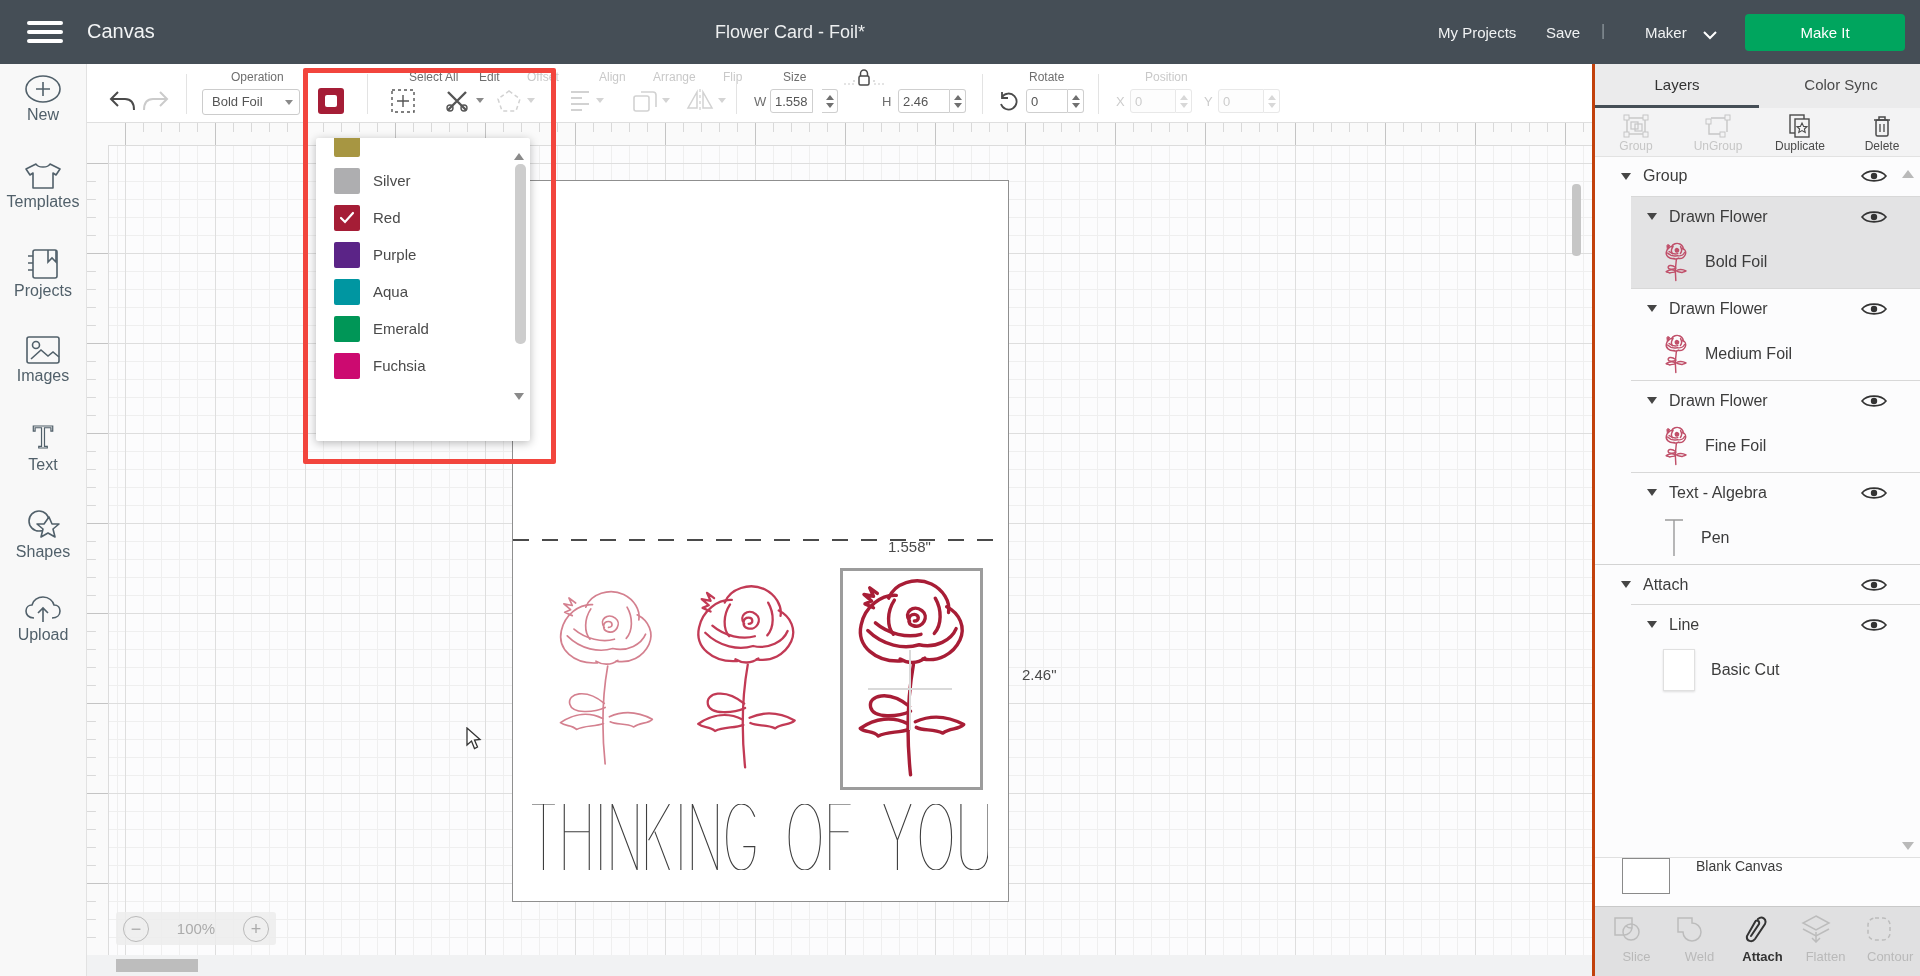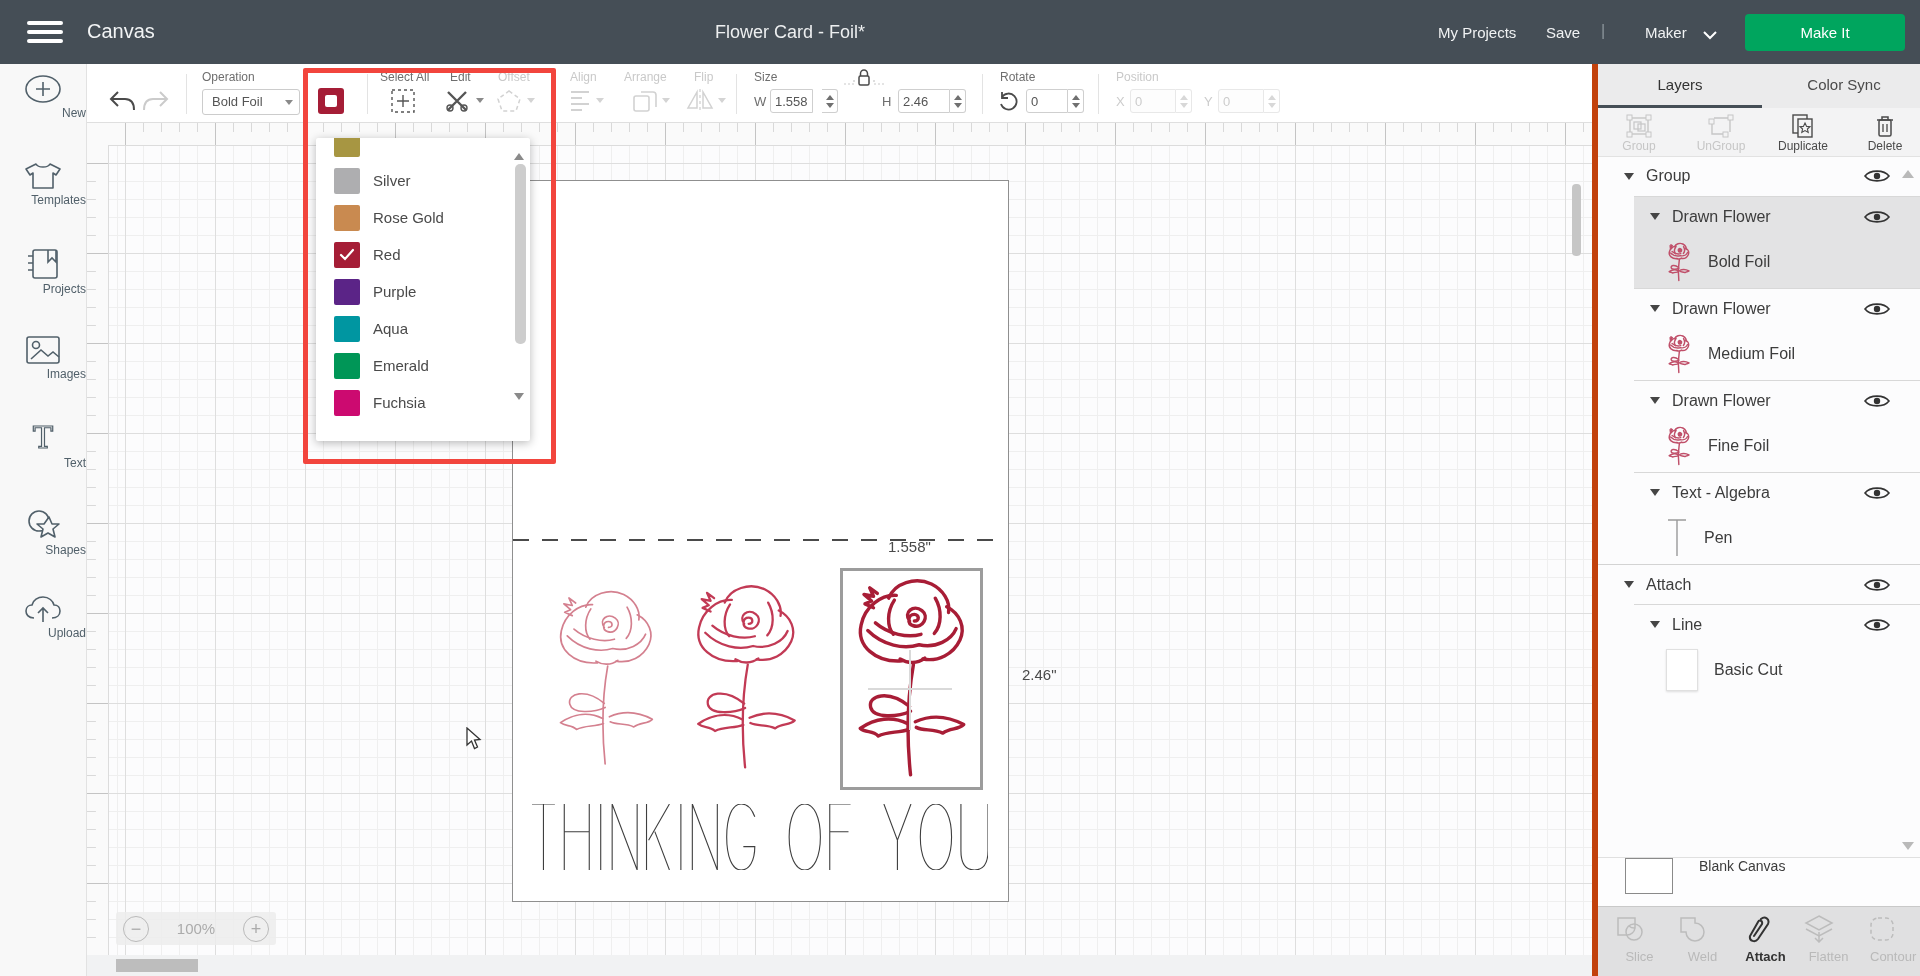--- a/index.html
+++ b/index.html
@@ -17,26 +17,26 @@
   .topnav{top:24px;font-size:15px;color:#F0F2F3;cursor:pointer;}
   #nav-sep{left:1601px;top:22px;color:#8D979D;font-size:16px;}
   #machine-chevron{left:1702px;top:30px;}
   #make-it-btn{left:1745px;top:14px;width:160px;height:37px;background:#00A55E;border-radius:4px;
       color:#fff;font-size:15px;text-align:center;line-height:37px;cursor:pointer;}
 
   
   #sidebar{left:0;top:64px;width:86px;height:912px;background:#F8F8F8;border-right:1px solid #E2E2E2;z-index:30;}
   .side-item{width:86px;height:87px;text-align:center;cursor:pointer;padding-top:2px;box-sizing:border-box;}
   .side-item svg{display:block;margin:8px auto 2px auto;}
-  .side-item .lbl{font-size:12px;color:#51606A;text-align:right;}
+  .side-item .lbl{font-size:16px;color:#51606A;}
 
   
   #toolbar{left:86px;top:64px;width:1506px;height:58px;background:#FFF;border-bottom:1px solid #DFDFDF;z-index:20;}
   .tb-divider{position:absolute;top:10px;width:1px;height:40px;background:#E3E3E3;}
-  .tb-label{position:absolute;top:6px;font-size:12px;color:#6E6E6E;}
+  .tb-label{position:absolute;top:6px;font-size:12px;color:#6E6E6E;margin-left:29px;}
   .tb-label.dis{color:#C9C9C9;}
   .tb-ibtn{position:absolute;top:24px;cursor:pointer;}
   .tb-input{position:absolute;top:25px;height:24px;border:1px solid #CFCFCF;border-radius:3px 0 0 3px;
       font-size:13px;color:#555;padding:0 4px;box-sizing:border-box;font-family:inherit;background:#fff;}
   .tb-input.dis{border-color:#E8E8E8;color:#CCC;background:#FDFDFD;}
   .stepper{position:absolute;top:25px;width:16px;height:24px;border:1px solid #CFCFCF;border-left:none;
       border-radius:0 3px 3px 0;box-sizing:border-box;display:flex;flex-direction:column;align-items:center;justify-content:center;gap:3px;cursor:pointer;background:#fff;}
   .stepper.dis{border-color:#E8E8E8;}
   .tri-up{width:0;height:0;border:4px solid transparent;border-bottom:5px solid #707070;}
   .tri-dn{width:0;height:0;border:4px solid transparent;border-top:5px solid #707070;}
@@ -100,21 +100,21 @@
   
   #annotation-box{left:303px;top:68px;width:243px;height:386px;border:5px solid #F2453D;border-radius:2px;z-index:60;pointer-events:none;}
 
   
   #zoom-pill{left:116px;top:912px;width:160px;height:33px;background:rgba(236,236,236,.85);border-radius:3px;z-index:8;display:flex;align-items:center;justify-content:space-between;padding:0 7px;box-sizing:border-box;}
   .zoom-circle{width:26px;height:26px;border:1px solid #BABABA;border-radius:50%;color:#ABABAB;
      text-align:center;line-height:24px;font-size:18px;cursor:pointer;box-sizing:border-box;}
   #zoom-value{color:#ABABAB;font-size:15px;}
 
   
-  #right-panel{left:1592px;top:64px;width:328px;height:912px;background:#FCFCFD;border-left:6px solid #c2410c;z-index:30;box-sizing:border-box;}
+  #right-panel{left:1592px;top:64px;width:328px;height:912px;background:#FCFCFD;border-left:3px solid #c2410c;z-index:30;box-sizing:border-box;}
   #panel-tabs{position:absolute;left:0;top:0;width:328px;height:44px;background:#EBEBEC;border-bottom:1px solid #D8D8D8;display:flex;}
   .ptab{width:164px;text-align:center;line-height:42px;font-size:15px;color:#4A4A4A;cursor:pointer;box-sizing:border-box;}
   .ptab.active{border-bottom:3px solid #454E56;color:#333;}
   #panel-actions{position:absolute;left:0;top:44px;width:328px;height:48px;background:#F3F3F4;border-bottom:1px solid #E2E2E2;display:flex;}
   .pact{width:82px;text-align:center;cursor:pointer;padding-top:4px;box-sizing:border-box;}
   .pact svg{display:block;margin:2px auto 1px auto;}
   .pact .lbl{font-size:12px;color:#4A4A4A;}
   .pact.dis .lbl{color:#C6C6C6;}
   #layer-tree{position:absolute;left:0;top:92px;width:328px;height:701px;overflow:hidden;}
   .trow{display:flex;align-items:center;position:relative;cursor:pointer;box-sizing:border-box;}
@@ -435,26 +435,20 @@
       
     </div>
     <div class="cname"></div>
   </div>
       <div class="crow" style="--i: 1;">
     <div class="sw" style="background: rgb(174, 174, 176);">
       
     </div>
     <div class="cname">Silver</div>
   </div>
-      <div class="crow" style="--i: 2;">
-    <div class="sw" style="background: rgb(201, 138, 80);">
-      
-    </div>
-    <div class="cname">Rose Gold</div>
-  </div>
       <div class="crow selected" style="--i: 3;">
     <div class="sw" style="background: rgb(165, 29, 54);">
       <svg class="check" width="16" height="14" viewBox="0 0 16 14">
         <polyline points="2,7 6,11 14,2" fill="none" stroke="#fff" stroke-width="2.2" stroke-linecap="round"></polyline>
           </svg>
     </div>
     <div class="cname">Red</div>
   </div>
       <div class="crow" style="--i: 4;">
     <div class="sw" style="background: rgb(91, 36, 135);">

